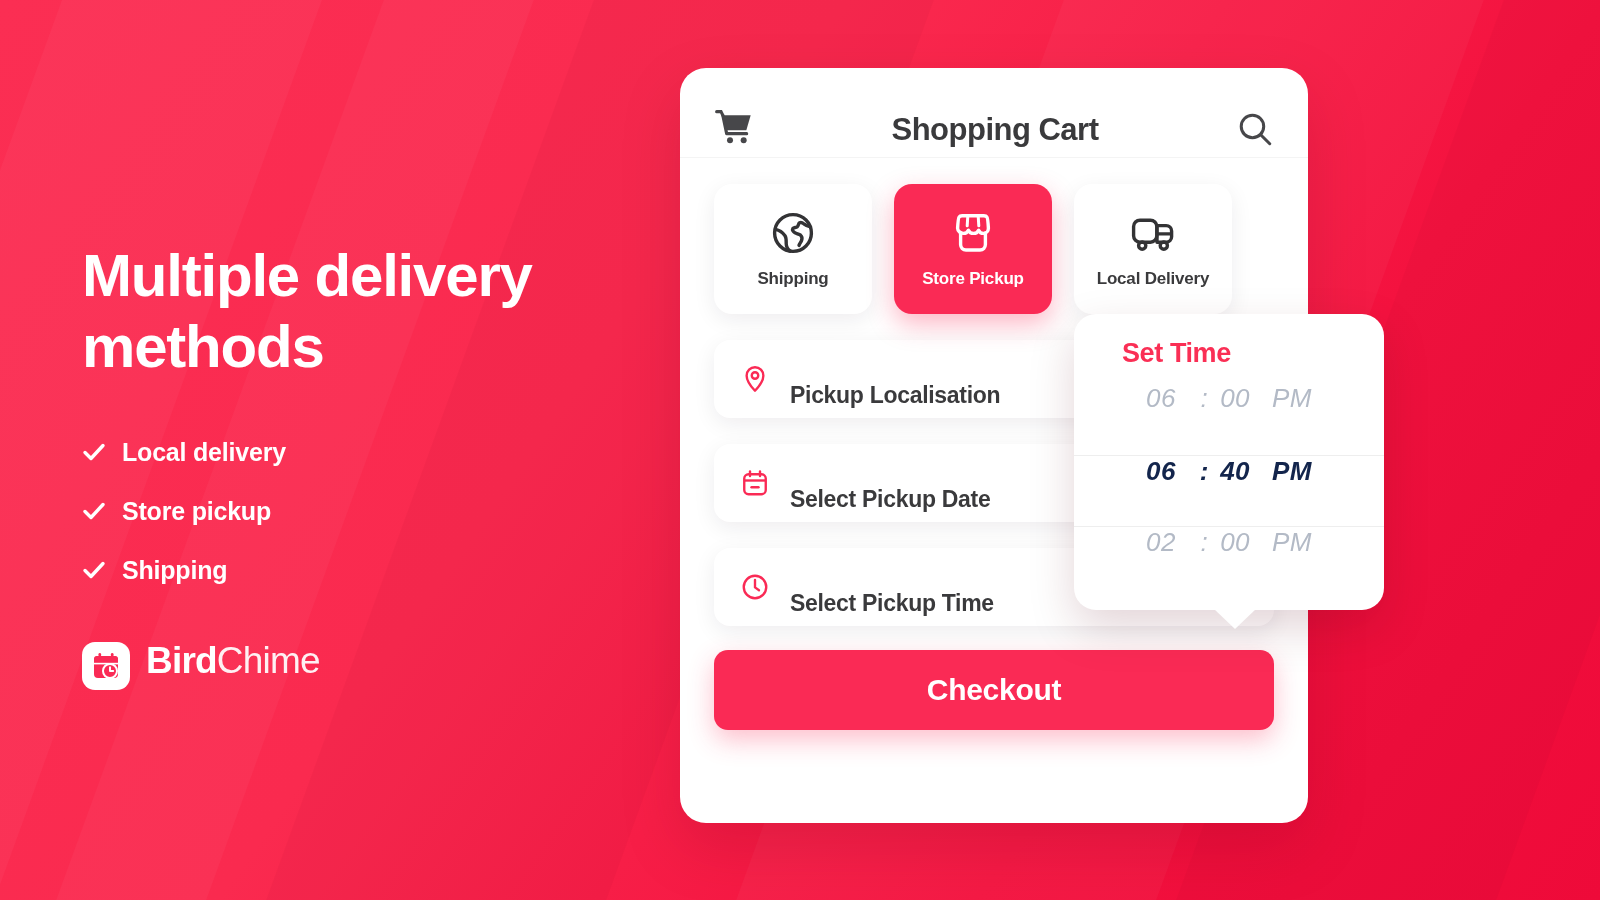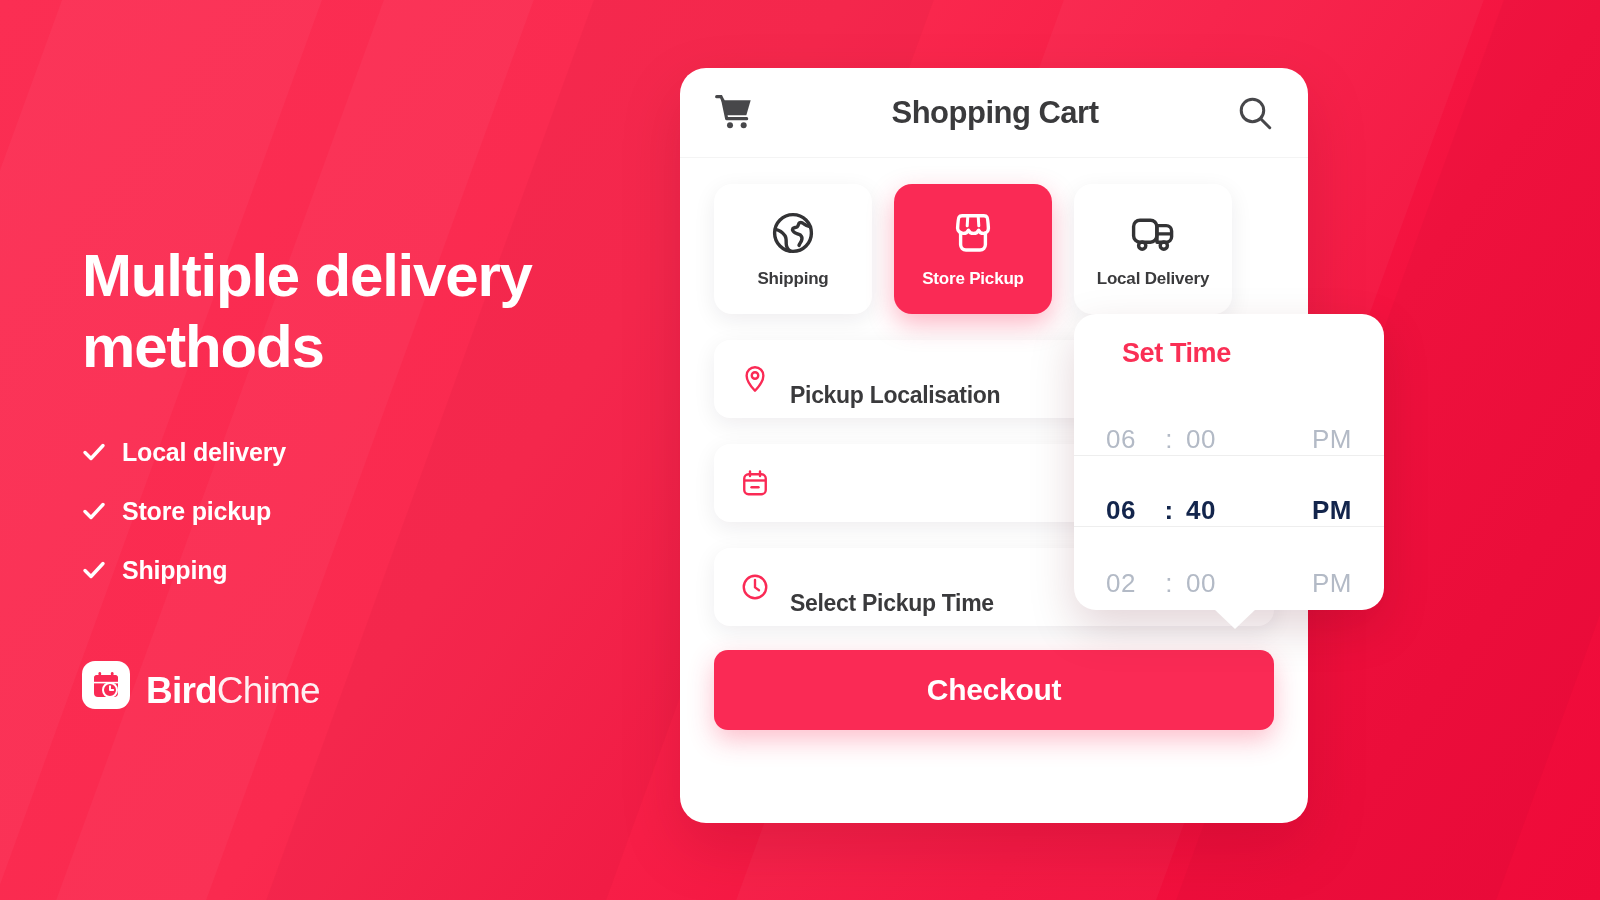--- a/index.html
+++ b/index.html
@@ -33,39 +33,39 @@
     letter-spacing:-1.2px; color:#fff; white-space:pre-line;
   }
   #features { margin-top:55px; }
   .feature {
     display:flex; align-items:center; gap:16px;
     margin-bottom:30px;
   }
   .feature .check { width:24px; height:24px; flex:0 0 24px; }
   .feature .flabel { font-size:25px; font-weight:bold; color:#fff; letter-spacing:-0.2px; }
 
-  #brand { display:flex; align-items:flex-end; gap:16px; margin-top:76px; }
+  #brand { display:flex; align-items:flex-start; gap:16px; margin-top:57px; }
   #brand .mark {
     width:48px; height:48px; background:#fff; border-radius:13px;
     display:flex; align-items:center; justify-content:center; flex:0 0 48px;
   }
   #brand .wordmark { font-size:37px; letter-spacing:-0.8px; line-height:1; }
   #brand .wm-a { font-weight:bold; color:#ffffff; }
   #brand .wm-b { font-weight:normal; color:#ffffff; opacity:0.93; }
 
   
   #card {
     position:absolute; left:680px; top:68px; width:628px; height:755px;
     background:#ffffff; border-radius:26px;
     box-shadow:0 24px 60px rgba(120,0,25,0.18);
     overflow:hidden;
   }
   #cardHeader {
-    height:90px; display:flex; align-items:center;
-    padding:0 34px; position:relative;
+    height:90px; display:flex; align-items:flex-end;
+    padding:10px 34px; position:relative;
   }
   #cardHeader .divider {
     position:absolute; left:0; right:0; bottom:0; height:1px;
     background:rgba(0,0,0,0.045);
   }
   #cartIcon { width:40px; height:40px; }
   #cardTitle {
     flex:1; text-align:center; font-size:31px; font-weight:bold;
     color:#3A3A3C; letter-spacing:-0.5px;
   }
@@ -115,22 +115,22 @@
     position:absolute; left:1074px; top:314px; width:310px; height:296px;
     background:#ffffff; border-radius:22px;
     box-shadow:0 18px 46px rgba(90,0,25,0.17);
     padding:24px 0 0 0;
   }
   #timeTitle {
     font-size:27px; font-weight:bold; color:#FA2F55;
     padding:0 48px; letter-spacing:-0.4px; margin-bottom:14px;
   }
   .trow {
-    height:72px; display:flex; align-items:flex-end;
-    padding:0 32px; font-size:26px; color:#B3BAC6; letter-spacing:0.5px;
+    height:72px; display:flex; align-items:flex-start;
+    padding:0 72px; font-size:26px; color:#B3BAC6; letter-spacing:0.5px;font-style:italic;
   }
   .trow.sel {
     color:#13254C; font-weight:bold;
     border-top:1px solid rgba(0,0,0,0.065);
     border-bottom:1px solid rgba(0,0,0,0.065);
   }
   .trow .hh { width:46px; }
   .trow .cc { width:34px; text-align:center; }
   .trow .mm { width:56px; }
   .trow .ap { margin-left:auto; }
@@ -278,20 +278,21 @@
     <div class="frow">
       <span class="ricon">
         <svg viewBox="0 0 24 24" width="30" height="30">
           <rect x="3.4" y="5" width="17.2" height="16" rx="3.4" fill="none" stroke="#FA2A55" stroke-width="1.9"></rect>
           <line x1="3.4" y1="10" x2="20.6" y2="10" stroke="#FA2A55" stroke-width="1.9"></line>
           <line x1="8" y1="2.8" x2="8" y2="6.4" stroke="#FA2A55" stroke-width="1.9" stroke-linecap="round"></line>
           <line x1="16" y1="2.8" x2="16" y2="6.4" stroke="#FA2A55" stroke-width="1.9" stroke-linecap="round"></line>
           <line x1="9.2" y1="15.4" x2="14.8" y2="15.4" stroke="#FA2A55" stroke-width="1.9" stroke-linecap="round"></line>
         </svg>
       </span>
+      <span class="rlabel">Select Pickup Date</span>
     </div>
 
     <div class="frow">
       <span class="ricon">
         <svg viewBox="0 0 24 24" width="30" height="30">
           <circle cx="12" cy="12" r="9" fill="none" stroke="#FA2A55" stroke-width="1.9"></circle>
           <path d="M12 6.3 V12.3 L15.2 14.6" fill="none" stroke="#FA2A55" stroke-width="1.9" stroke-linecap="round" stroke-linejoin="round"></path>
         </svg>
       </span>
       <span class="rlabel">Select Pickup Time</span>

